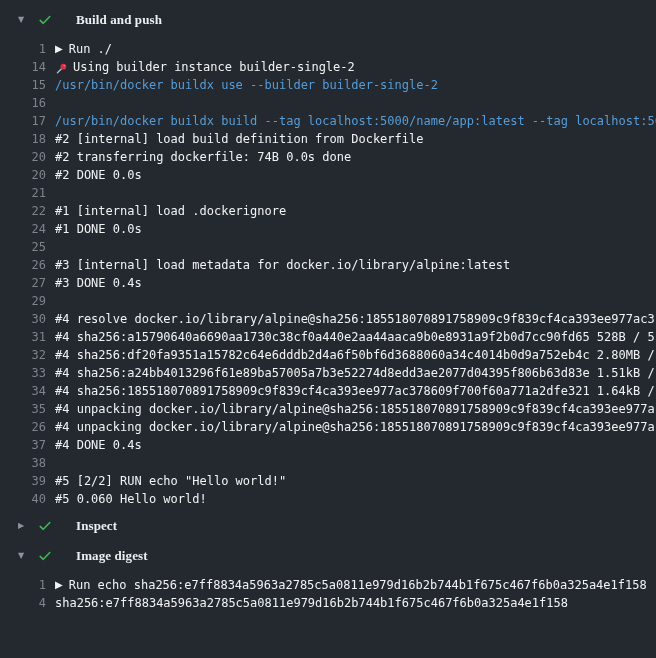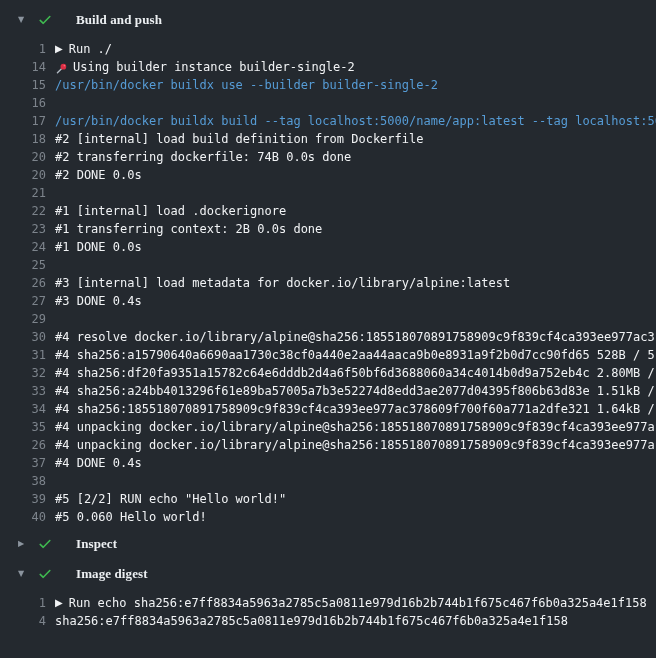--- a/index.html
+++ b/index.html
@@ -78,21 +78,20 @@
                 <circle cx="11.5" cy="4.5" r="1" fill="#f26f7f"></circle>
               </svg></span><span>Using builder instance builder-single-2</span></span></div>
         <div class="row"><span class="num">15</span><span class="txt command"><span>/usr/bin/docker buildx use --builder builder-single-2</span></span></div>
         <div class="row"><span class="num">16</span></div>
         <div class="row"><span class="num">17</span><span class="txt command"><span>/usr/bin/docker buildx build --tag localhost:5000/name/app:latest --tag localhost:50</span></span></div>
         <div class="row"><span class="num">18</span><span class="txt"><span>#2 [internal] load build definition from Dockerfile</span></span></div>
         <div class="row"><span class="num">20</span><span class="txt"><span>#2 transferring dockerfile: 74B 0.0s done</span></span></div>
         <div class="row"><span class="num">20</span><span class="txt"><span>#2 DONE 0.0s</span></span></div>
         <div class="row"><span class="num">21</span></div>
         <div class="row"><span class="num">22</span><span class="txt"><span>#1 [internal] load .dockerignore</span></span></div>
-        <div class="row"><span class="num">23</span><span class="txt"><span>#1 transferring context: 2B 0.0s done</span></span></div>
         <div class="row"><span class="num">24</span><span class="txt"><span>#1 DONE 0.0s</span></span></div>
         <div class="row"><span class="num">25</span></div>
         <div class="row"><span class="num">26</span><span class="txt"><span>#3 [internal] load metadata for docker.io/library/alpine:latest</span></span></div>
         <div class="row"><span class="num">27</span><span class="txt"><span>#3 DONE 0.4s</span></span></div>
         <div class="row"><span class="num">29</span></div>
         <div class="row"><span class="num">30</span><span class="txt"><span>#4 resolve docker.io/library/alpine@sha256:185518070891758909c9f839cf4ca393ee977ac3</span></span></div>
         <div class="row"><span class="num">31</span><span class="txt"><span>#4 sha256:a15790640a6690aa1730c38cf0a440e2aa44aaca9b0e8931a9f2b0d7cc90fd65 528B / 5</span></span></div>
         <div class="row"><span class="num">32</span><span class="txt"><span>#4 sha256:df20fa9351a15782c64e6dddb2d4a6f50bf6d3688060a34c4014b0d9a752eb4c 2.80MB /</span></span></div>
         <div class="row"><span class="num">33</span><span class="txt"><span>#4 sha256:a24bb4013296f61e89ba57005a7b3e52274d8edd3ae2077d04395f806b63d83e 1.51kB /</span></span></div>
         <div class="row"><span class="num">34</span><span class="txt"><span>#4 sha256:185518070891758909c9f839cf4ca393ee977ac378609f700f60a771a2dfe321 1.64kB /</span></span></div>

